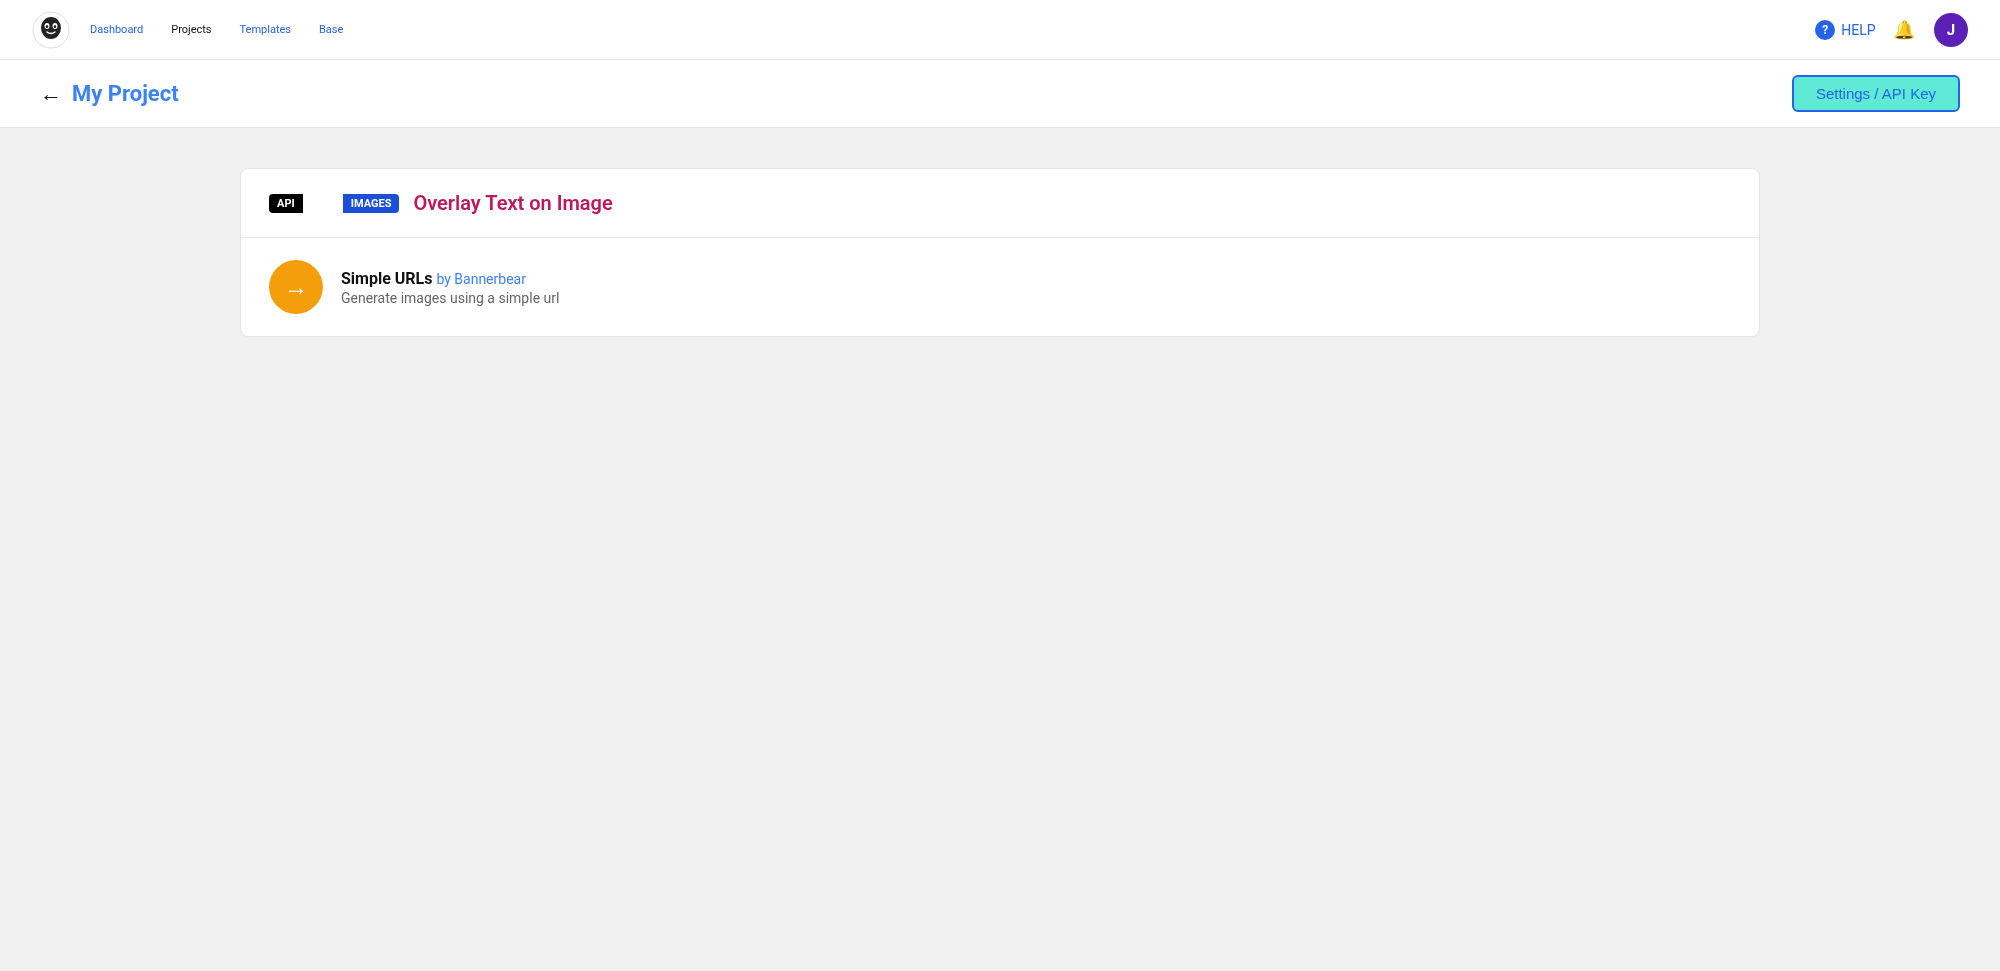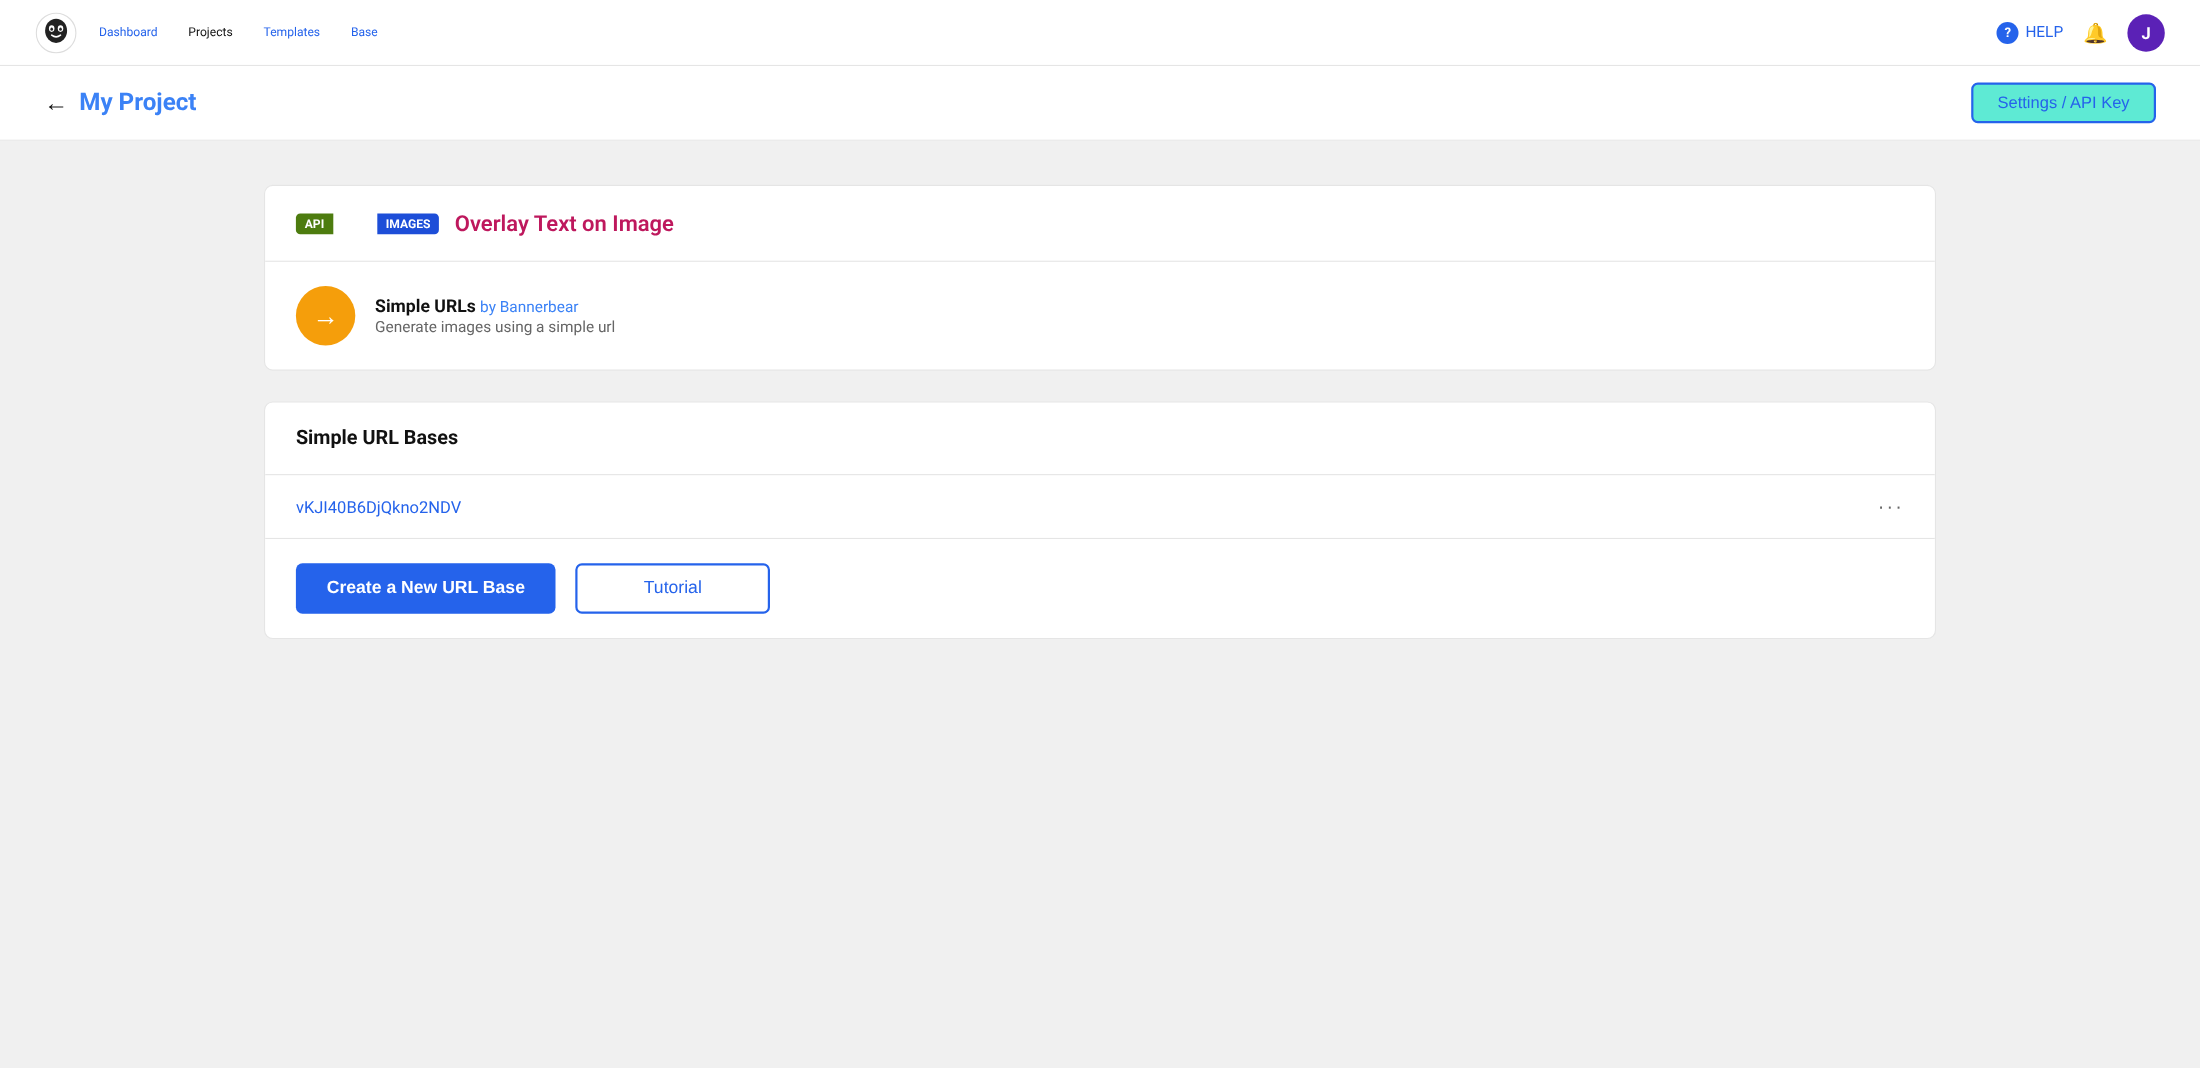--- a/index.html
+++ b/index.html
@@ -142,21 +142,21 @@
       align-items: center;
       gap: 14px;
       padding: 22px 28px;
       border-bottom: 1px solid #e5e5e5;
     }
     .badge-group {
       display: flex;
       align-items: center;
     }
     .badge-api {
-      background: #4d7c0f;
+      background: #000000;
       color: #fff;
       font-size: 11px;
       font-weight: bold;
       padding: 3px 8px;
       border-radius: 4px 0 0 4px;
     }
     .badge-images {
       background: #1d4ed8;
       color: #fff;
       font-size: 11px;
@@ -328,29 +328,14 @@
       <div class="simple-urls-info">
         <div>
           <span class="simple-urls-title">Simple URLs</span>
           <span class="simple-urls-by"> <span>by Bannerbear</span></span>
         </div>
         <div class="simple-urls-desc">Generate images using a simple url</div>
       </div>
     </div>
   </div>
 
-  <div class="card">
-    <div class="url-bases-header">
-      <h2 class="url-bases-title">Simple URL Bases</h2>
-    </div>
-
-    <div class="url-base-row">
-      <a class="url-base-link">vKJI40B6DjQkno2NDV</a>
-      <button class="ellipsis-btn">···</button>
-    </div>
-
-    <div class="url-bases-actions">
-      <button class="create-btn">Create a New URL Base</button>
-      <button class="tutorial-btn">Tutorial</button>
-    </div>
-  </div>
 
 </div>
 
 </body></html>

